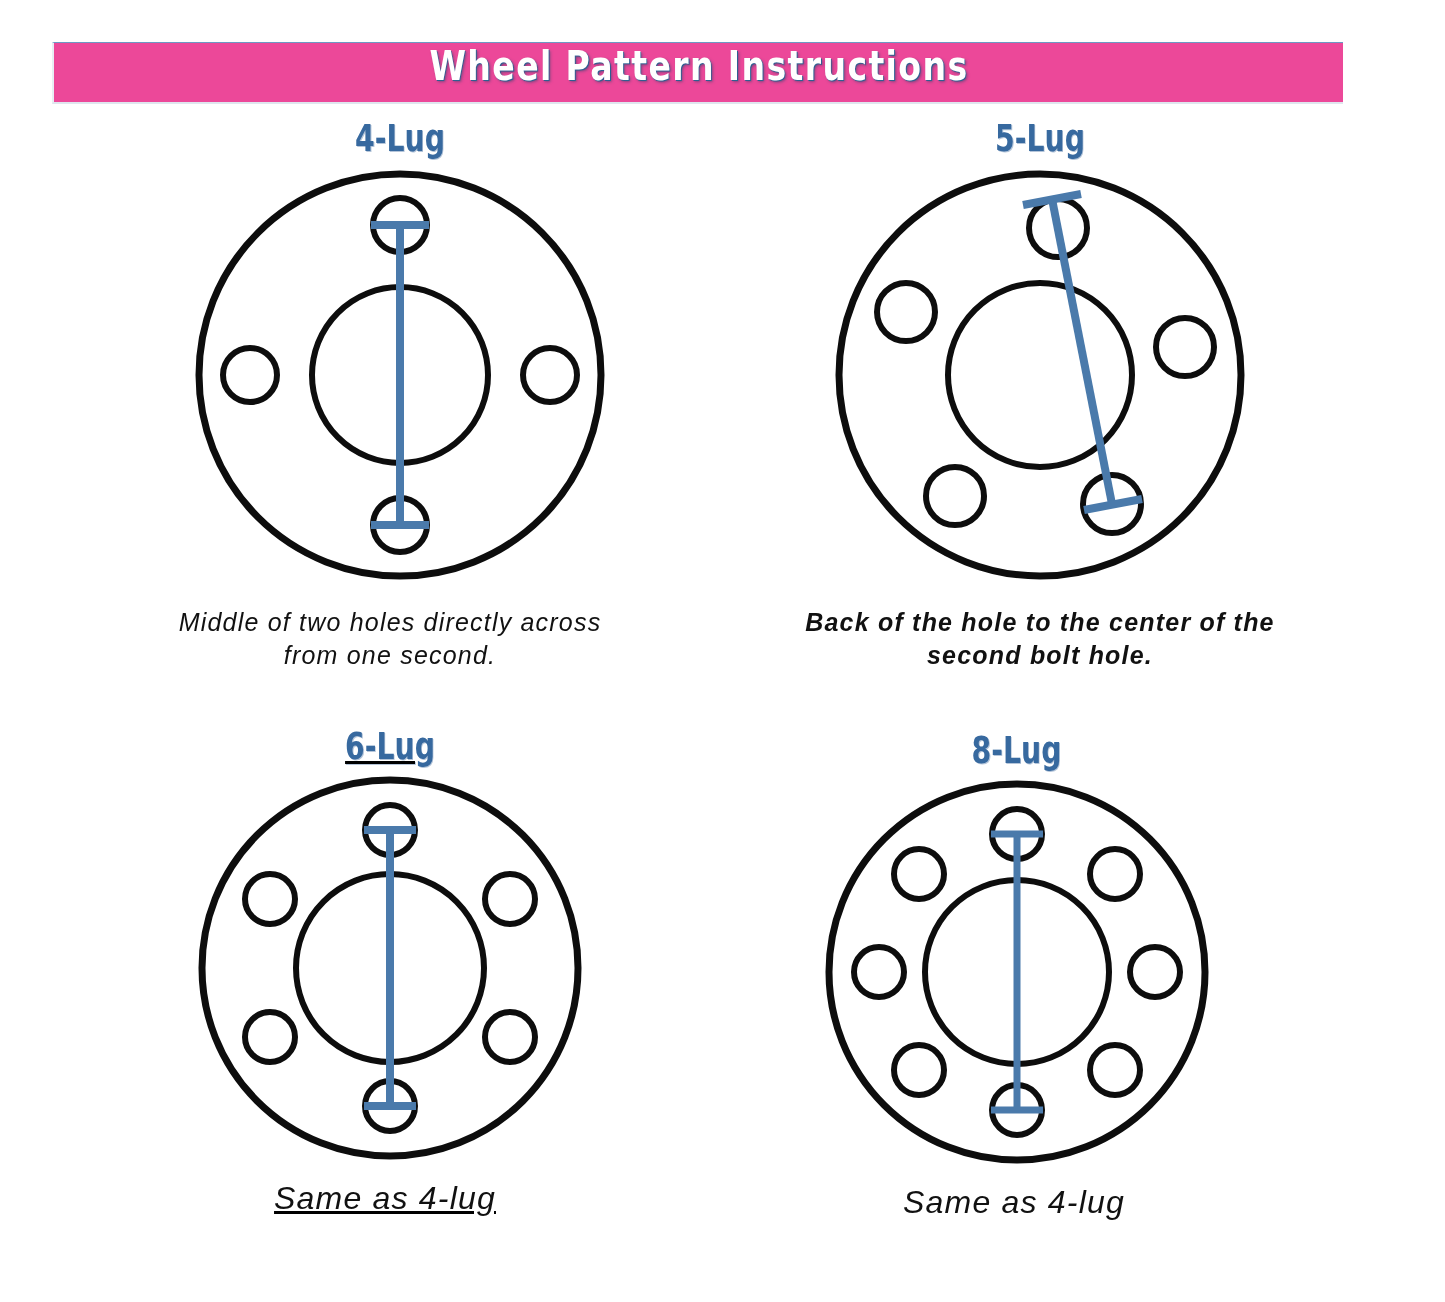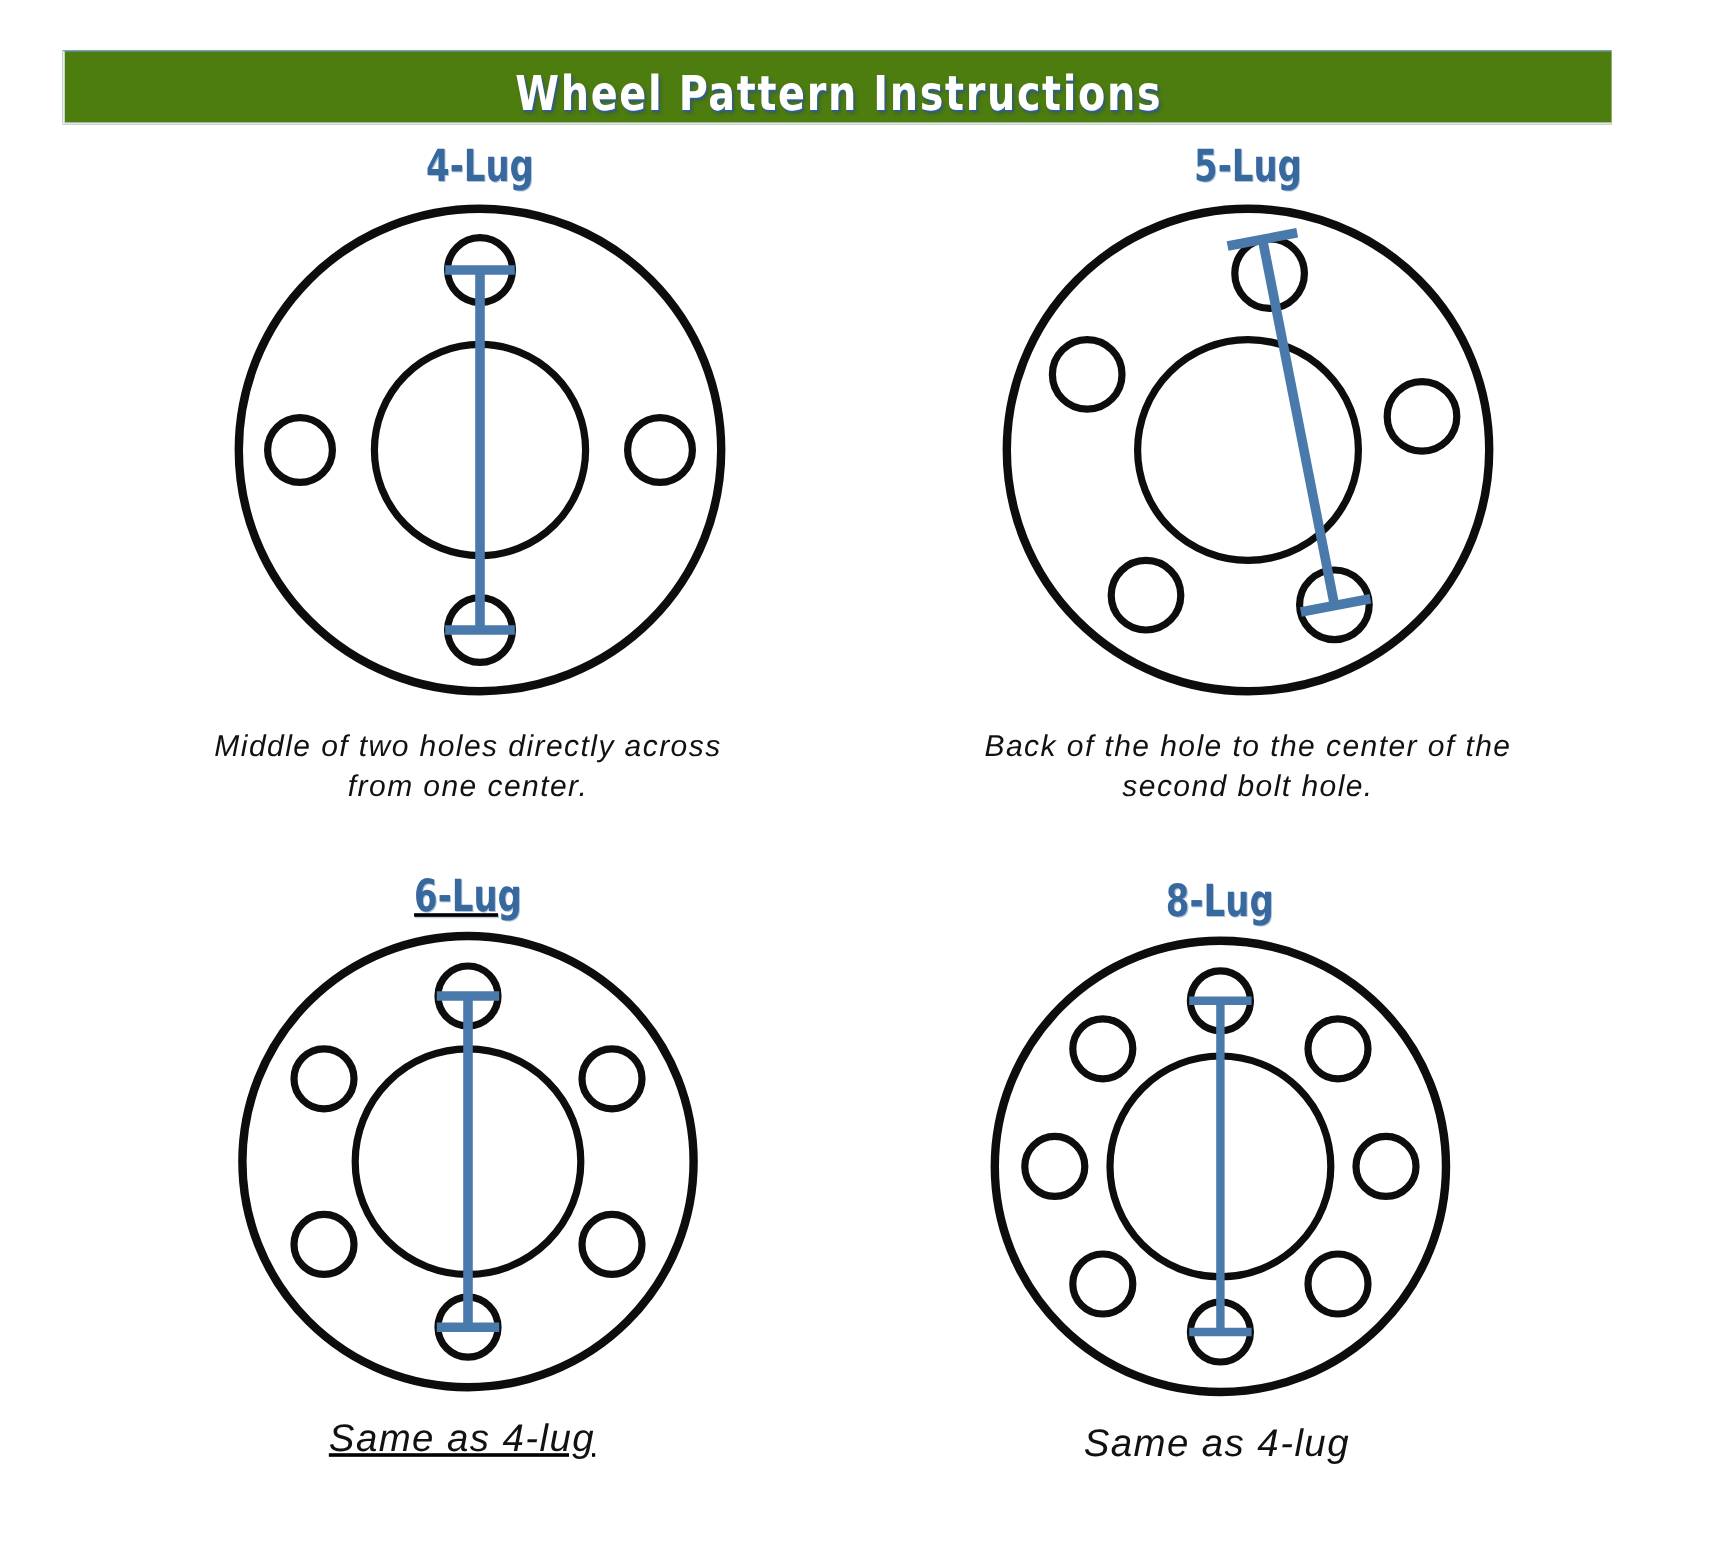--- a/index.html
+++ b/index.html
@@ -19,27 +19,27 @@
   .banner-wrap {
     position: absolute;
     left: 52px;
     top: 42px;
     width: 1291px;
     height: 62px;
   }
   .banner {
     width: 100%;
     height: 100%;
-    background: #4d7c0f;
+    background: #ec4899;
     box-sizing: border-box;
     border-left: 2px solid #e9eef4;
     border-top: 1px solid #6d98c4;
     border-bottom: 2px solid #dfe6ee;
     display: flex;
-    align-items: flex-end;
+    align-items: flex-start;
     justify-content: center;
   }
   .banner-title {
     font-family: "DejaVu Sans Condensed", "Liberation Sans Narrow", "Liberation Sans", sans-serif;
     font-weight: bold;
     font-size: 40px;
     letter-spacing: 1.5px;
     color: #ffffff;
     text-shadow:
        1px 1px 0 #2f5f92,
@@ -99,21 +99,21 @@
     letter-spacing: 1.2px;
     color: #111111;
     text-align: center;
     line-height: 33px;
     margin: 0;
     padding: 0 90px;
   }
   .caption-top { margin-top: 16px; }
   .caption-bottom { margin-top: 14px; font-size: 32px; }
   .cell-4 .caption { padding: 0 110px 0 120px; }
-  .cell-5 .caption { padding: 0 85px; }
+  .cell-5 .caption { padding: 0 85px; font-weight: bold; }
 </style>
 </head>
 <body>
 
 <div class="banner-wrap">
   <div class="banner">
     <div class="banner-title">Wheel Pattern Instructions</div>
   </div>
 </div>
 
@@ -133,21 +133,21 @@
         <circle cx="215" cy="365" r="27" fill="none" stroke="#0d0d0d" stroke-width="6"></circle>
         <circle cx="65" cy="215" r="27" fill="none" stroke="#0d0d0d" stroke-width="6"></circle>
 
         <g>
           <line x1="215" y1="65" x2="215" y2="365" stroke="#4a7aab" stroke-width="8"></line>
           <line x1="186" y1="65" x2="244" y2="65" stroke="#4a7aab" stroke-width="8"></line>
           <line x1="186" y1="365" x2="244" y2="365" stroke="#4a7aab" stroke-width="8"></line>
         </g>
       </svg>
     </div>
-    <p class="caption caption-top">Middle of two holes directly across from one center.</p>
+    <p class="caption caption-top">Middle of two holes directly across from one second.</p>
   </div>
 
   <div class="cell cell-5">
     <div class="lug-heading">5-Lug</div>
     <div class="wheel-svg-wrap">
       <svg width="430" height="430" viewBox="0 0 430 430">
         <circle cx="215" cy="215" r="201" fill="none" stroke="#0d0d0d" stroke-width="7"></circle>
         <circle cx="215" cy="215" r="92" fill="none" stroke="#0d0d0d" stroke-width="6"></circle>
 
         <circle cx="233" cy="68" r="29" fill="none" stroke="#0d0d0d" stroke-width="6"></circle>

